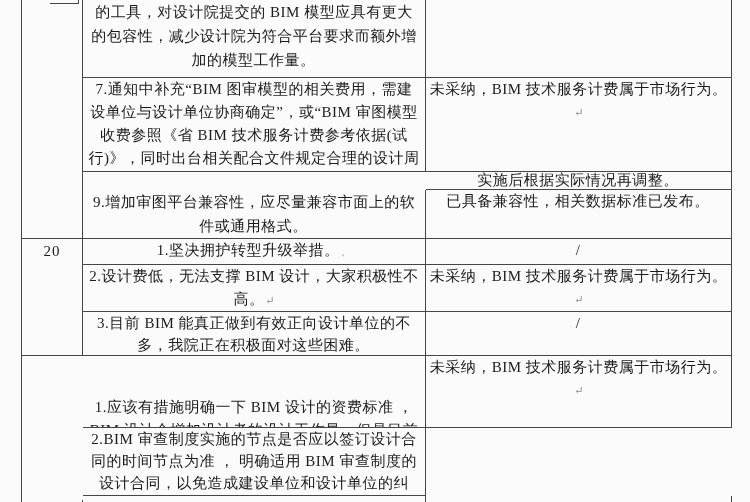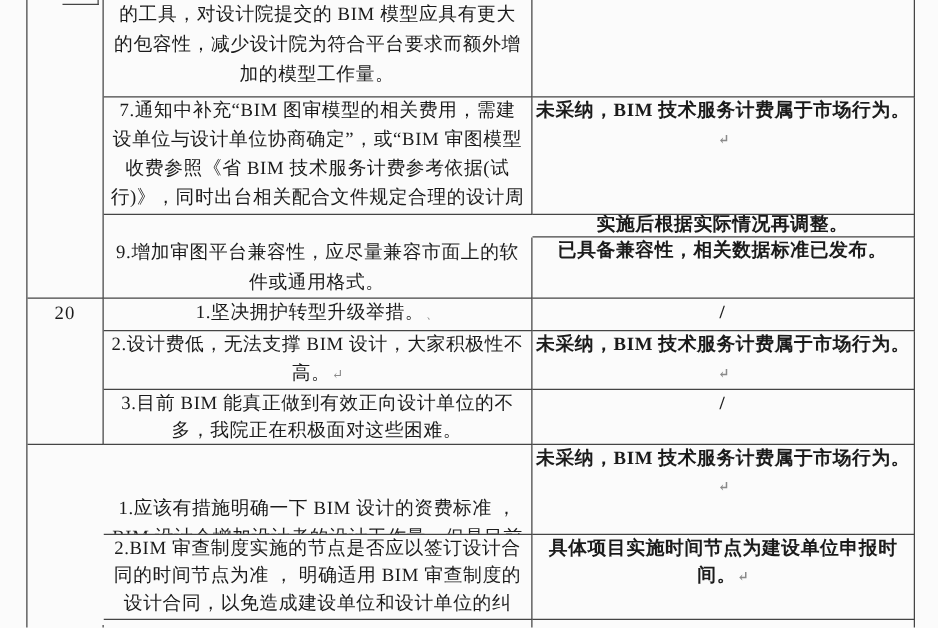--- a/index.html
+++ b/index.html
@@ -26,21 +26,21 @@
   }
   .cell.stub{border-bottom:none;}
   .txt{
     width:100%;
     text-align:center;
     line-height:24px;
     padding:0 5px;
     box-sizing:border-box;
     letter-spacing:0.5px;
   }
-  .resp .txt{padding:0 2px;line-height:22px;font-weight:bold;}
+  .resp .txt{padding:0 2px;line-height:22px;}
   .num .txt{letter-spacing:1px;}
   .pmark{
     font-size:11px;color:#8a8a8a;margin-left:1px;letter-spacing:0;
   }
   .frag{position:absolute;background:#454545;}
 </style>
 </head>
 <body>
 
 <div class="doc-table">
@@ -102,20 +102,17 @@
   <div class="cell" style="left:61px;top:356px;width:343px;height:72px;">
     <div class="txt" style="line-height:23px;margin-top:40px;"><span>1.应该有措施明确一下 BIM 设计的资费标准 ， BIM 设计会增加设计者的设计工作量，但是目前没有明确对相关工作量如何进行计费。</span><span class="pmark">、</span></div>
   </div>
   <div class="cell" style="left:61px;top:428px;width:343px;height:68px;">
     <div class="txt" style="line-height:22px;"><span>2.BIM 审查制度实施的节点是否应以签订设计合同的时间节点为准 ， 明确适用 BIM 审查制度的设计合同，以免造成建设单位和设计单位的纠纷。</span><span class="pmark">↵</span></div>
   </div>
 
   <div class="cell resp" style="left:404px;top:356px;width:306px;height:72px;">
     <div class="txt"><span>未采纳，BIM 技术服务计费属于市场行为。</span><span class="pmark">↵</span></div>
   </div>
-  <div class="cell resp" style="left:404px;top:428px;width:306px;height:68px;">
-    <div class="txt"><span>具体项目实施时间节点为建设单位申报时间。</span><span class="pmark">↵</span></div>
-  </div>
 
   <div class="cell stub" style="left:61px;top:496px;width:343px;height:6px;"></div>
   <div class="cell resp stub" style="left:404px;top:496px;width:306px;height:6px;"></div>
 
 </div>
 
 </body></html>

